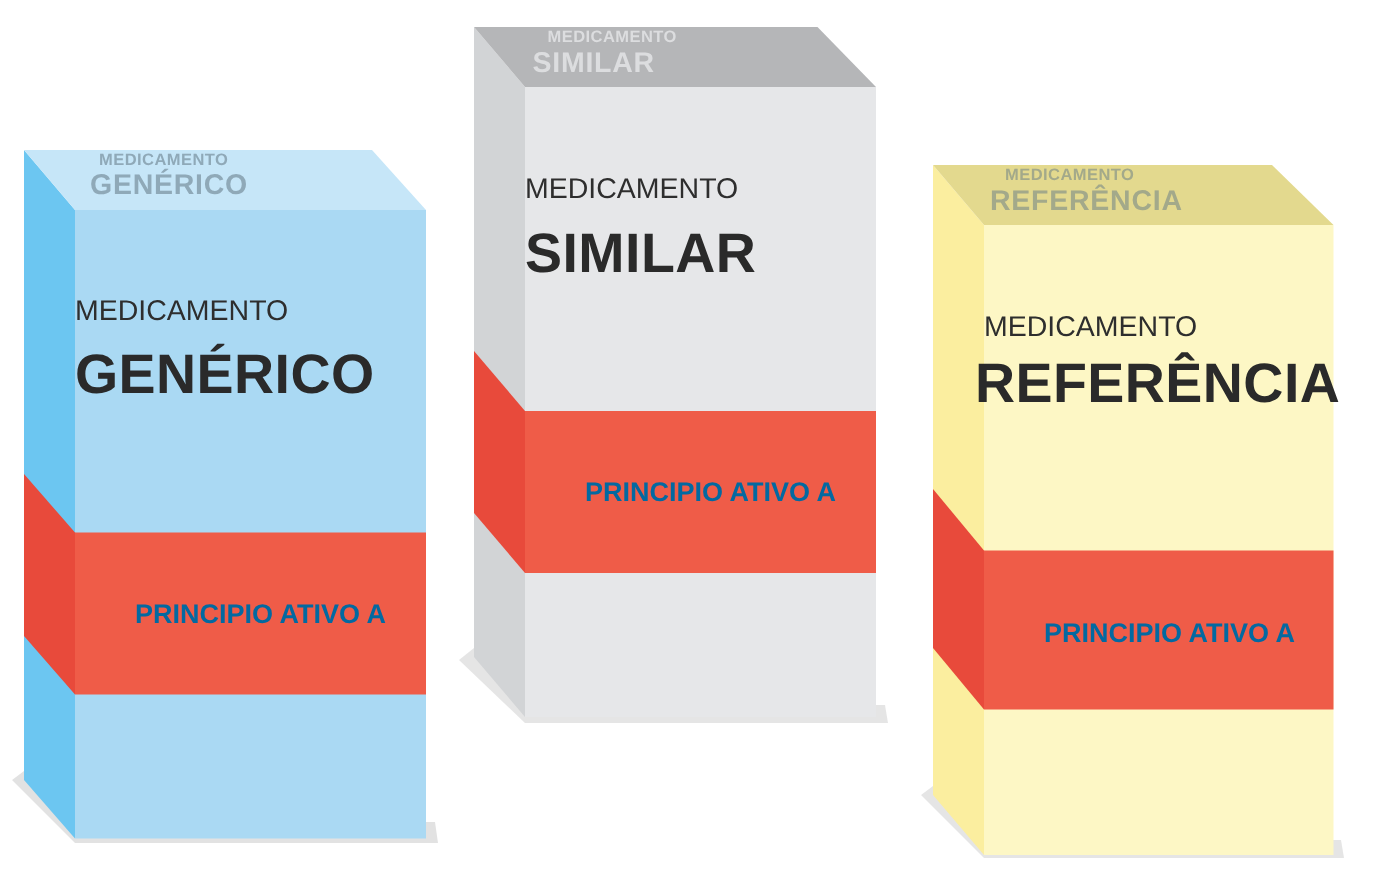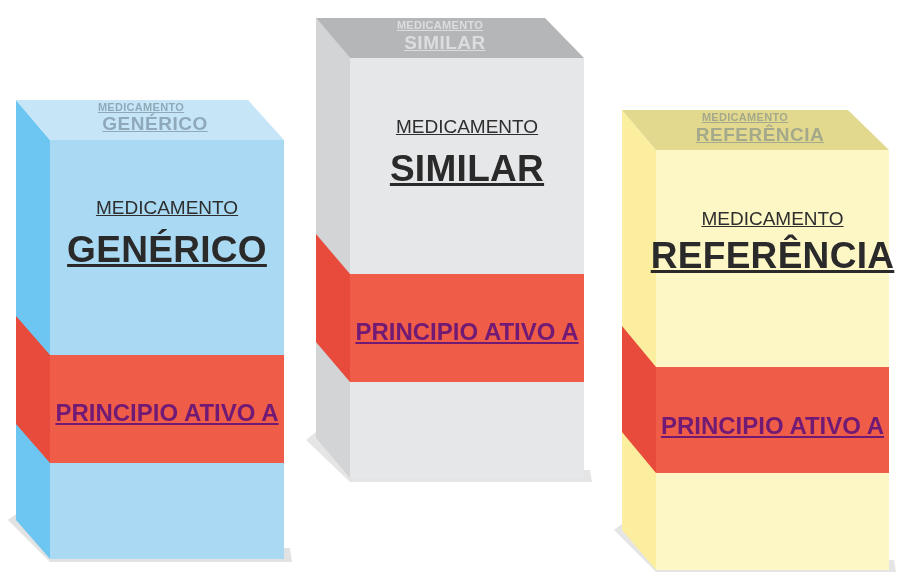--- a/index.html
+++ b/index.html
@@ -1,25 +1,25 @@
 <!DOCTYPE html>
 <html><head>
   <meta charset="utf-8">
   <style>
     html, body { margin: 0; padding: 0; background: #ffffff; }
     body { width: 919px; height: 579px; position: relative; overflow: hidden;
            font-family: "Liberation Sans", sans-serif; }
     .scene { position: absolute; left: 0; top: 0; width: 919px; height: 579px; }
     svg.art { position: absolute; left: 0; top: 0; }
-    .txt { position: absolute; text-align: center; white-space: nowrap; text-decoration: underline; }
+    .txt { position: absolute; white-space: nowrap; }
     .lid-small { font-size: 11px; letter-spacing: 0.3px; font-weight: bold; }
     .lid-big { font-size: 19px; font-weight: bold; letter-spacing: 0.5px; }
     .front-small { font-size: 19px; color: #2e2e2e; }
     .front-big { font-size: 37px; font-weight: bold; color: #2a2a2a; letter-spacing: 0.3px; }
-    .band-label { font-size: 24px; font-weight: bold; color: #701a75; }
+    .band-label { font-size: 18px; font-weight: bold; color: #0369a1; margin-left: 40px; }
   </style>
 </head>
 <body>
 
 <div class="scene">
 
   <svg class="art" width="919" height="579" viewBox="0 0 919 579">
     <defs>
       <linearGradient id="shadowGrad" x1="0" y1="0" x2="0" y2="1">
         <stop offset="0" stop-color="#9a9a9a" stop-opacity="0.55"></stop>

